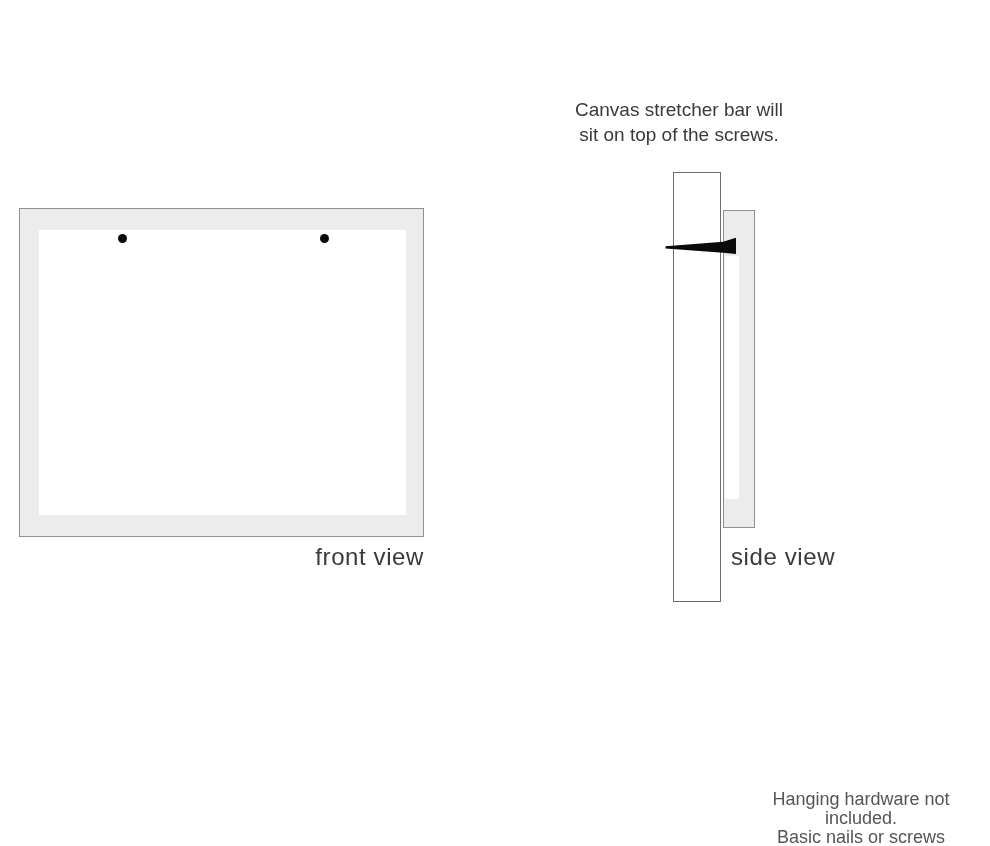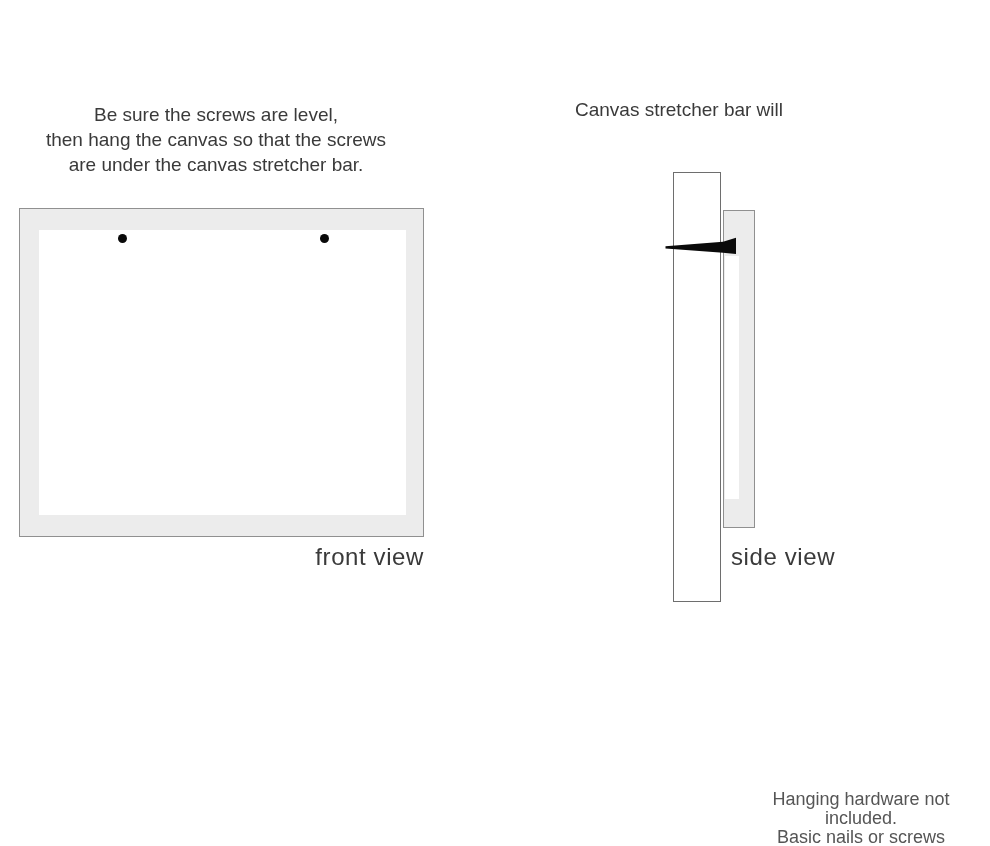--- a/index.html
+++ b/index.html
@@ -109,28 +109,24 @@
     color: var(--footer-text, #555555);
   }
   .footer-note span { display: block; }
 </style>
 </head>
 <body>
 
 <div class="page">
 
 
-  <p class="note note-front">
-    <span>Be sure the screws are level,</span>
-    <span>then hang the canvas so that the screws</span>
-    <span>are under the canvas stretcher bar.</span>
-  </p>
 
   <p class="note note-side">
     <span>Canvas stretcher bar will</span>
+    <span>sit on top of the screws.</span>
   </p>
 
   <div class="front-frame">
     <div class="front-face"></div>
     <div class="screw screw-left"></div>
     <div class="screw screw-right"></div>
   </div>
   <div class="view-label label-front">front view</div>
 
   <div class="wall"></div>

